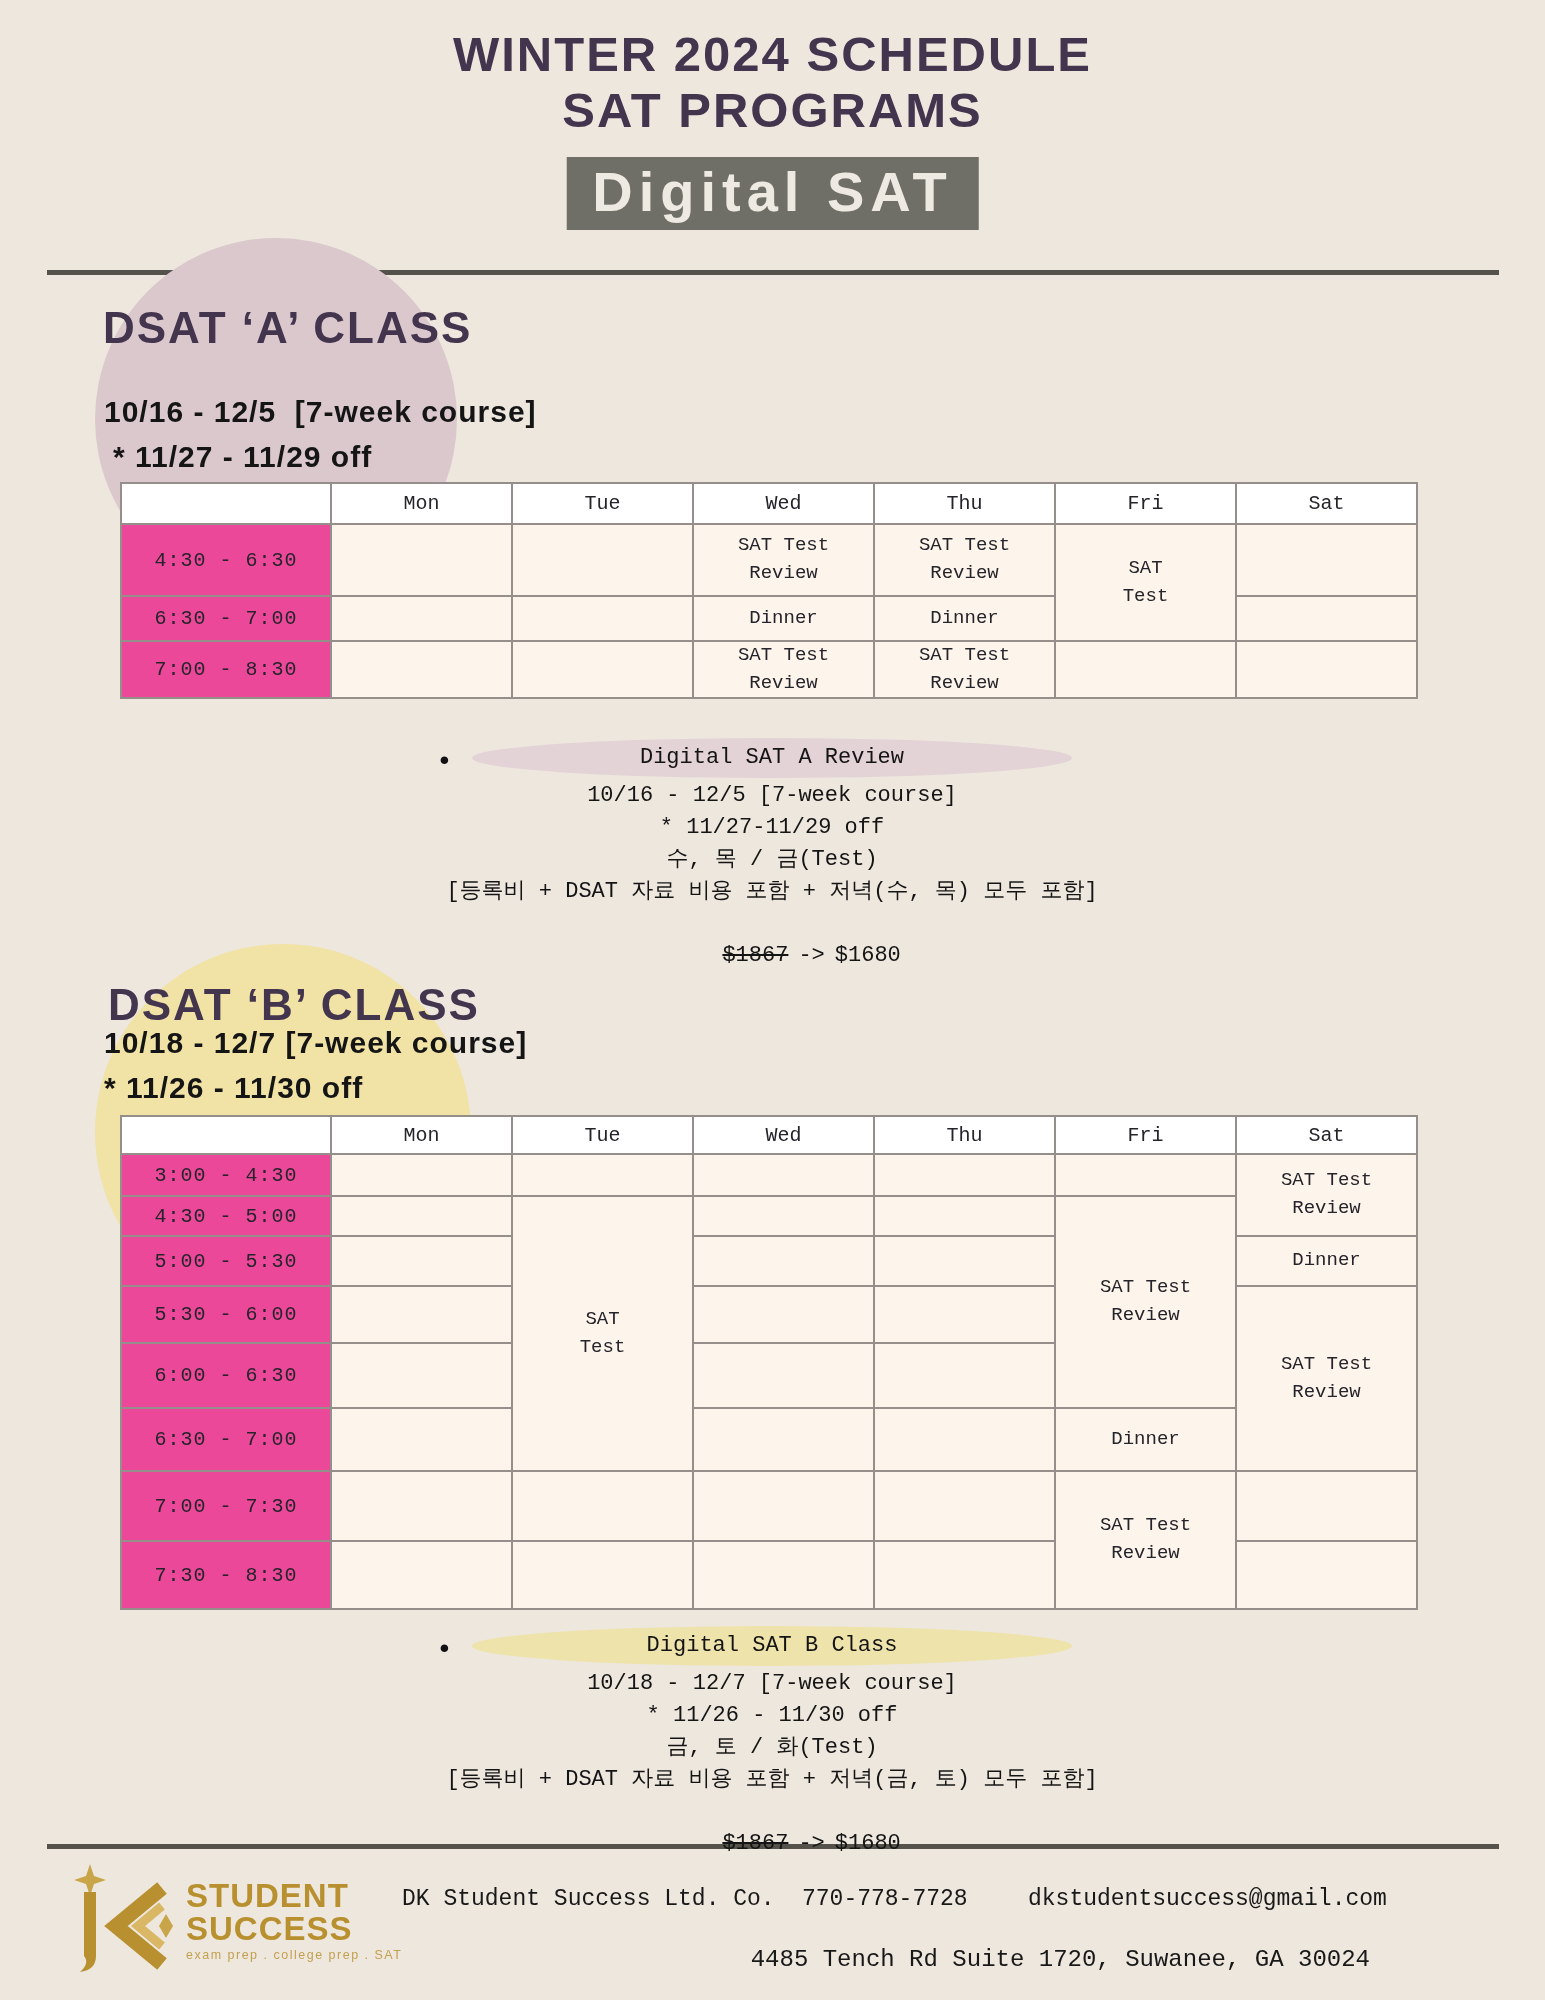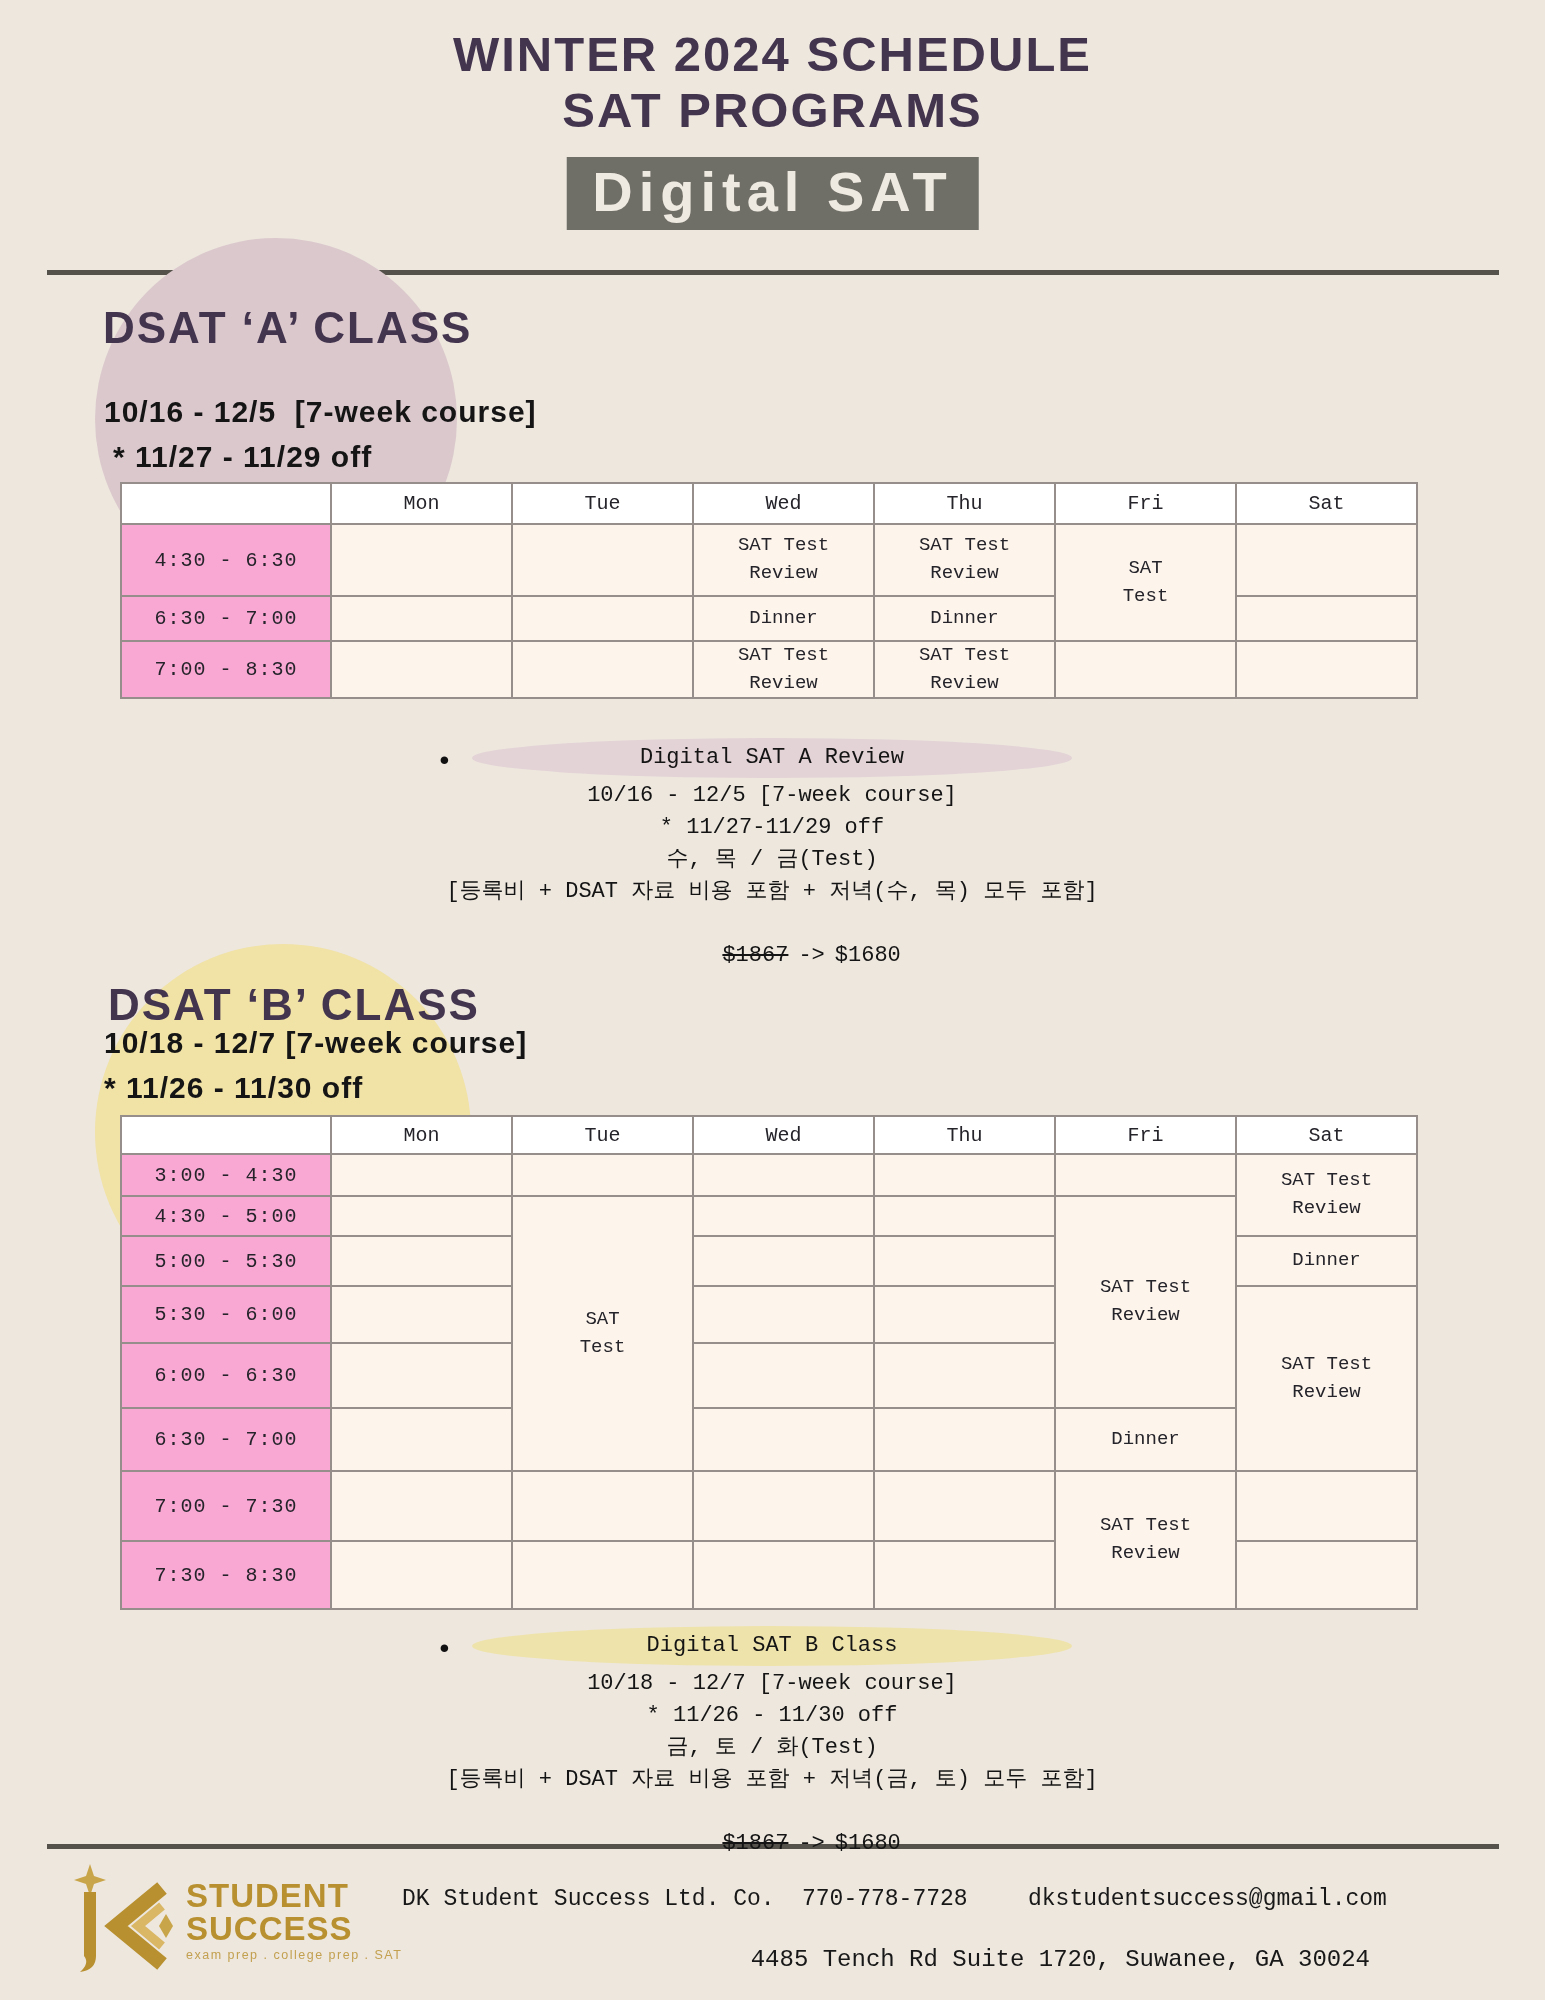--- a/index.html
+++ b/index.html
@@ -48,21 +48,21 @@
     position:absolute; left:120px; z-index:1;
     border-collapse:collapse; table-layout:fixed;
     background:#FDF5EC;
   }
   table.sched td, table.sched th {
     border:2px solid #958E8B; text-align:center; vertical-align:middle;
     font-family:"Liberation Mono", monospace; font-weight:400;
     font-size:19px; color:#26242B; background:#FDF5EC; overflow:hidden;
   }
   table.sched th { background:#FFFFFF; font-size:20px; }
-  table.sched td.time { background:#f9a8d4; font-size:20px; letter-spacing:1px;margin-left:25px; }
+  table.sched td.time { background:#ec4899; font-size:20px; letter-spacing:1px;margin-left:25px; }
   td.blue { background:#C5D3DE; }
   td.tan  { background:#E4D2B6;text-decoration:underline; }
   td.pink { background:#D5BCBE; }
   .cell-label { white-space:pre-line; display:inline-block; line-height:1.45; }
   
   .summary {
     position:absolute; left:172px; width:1200px; z-index:2;
     text-align:center; font-family:"Liberation Mono", monospace;
     font-size:22px; color:#141414;
   }

